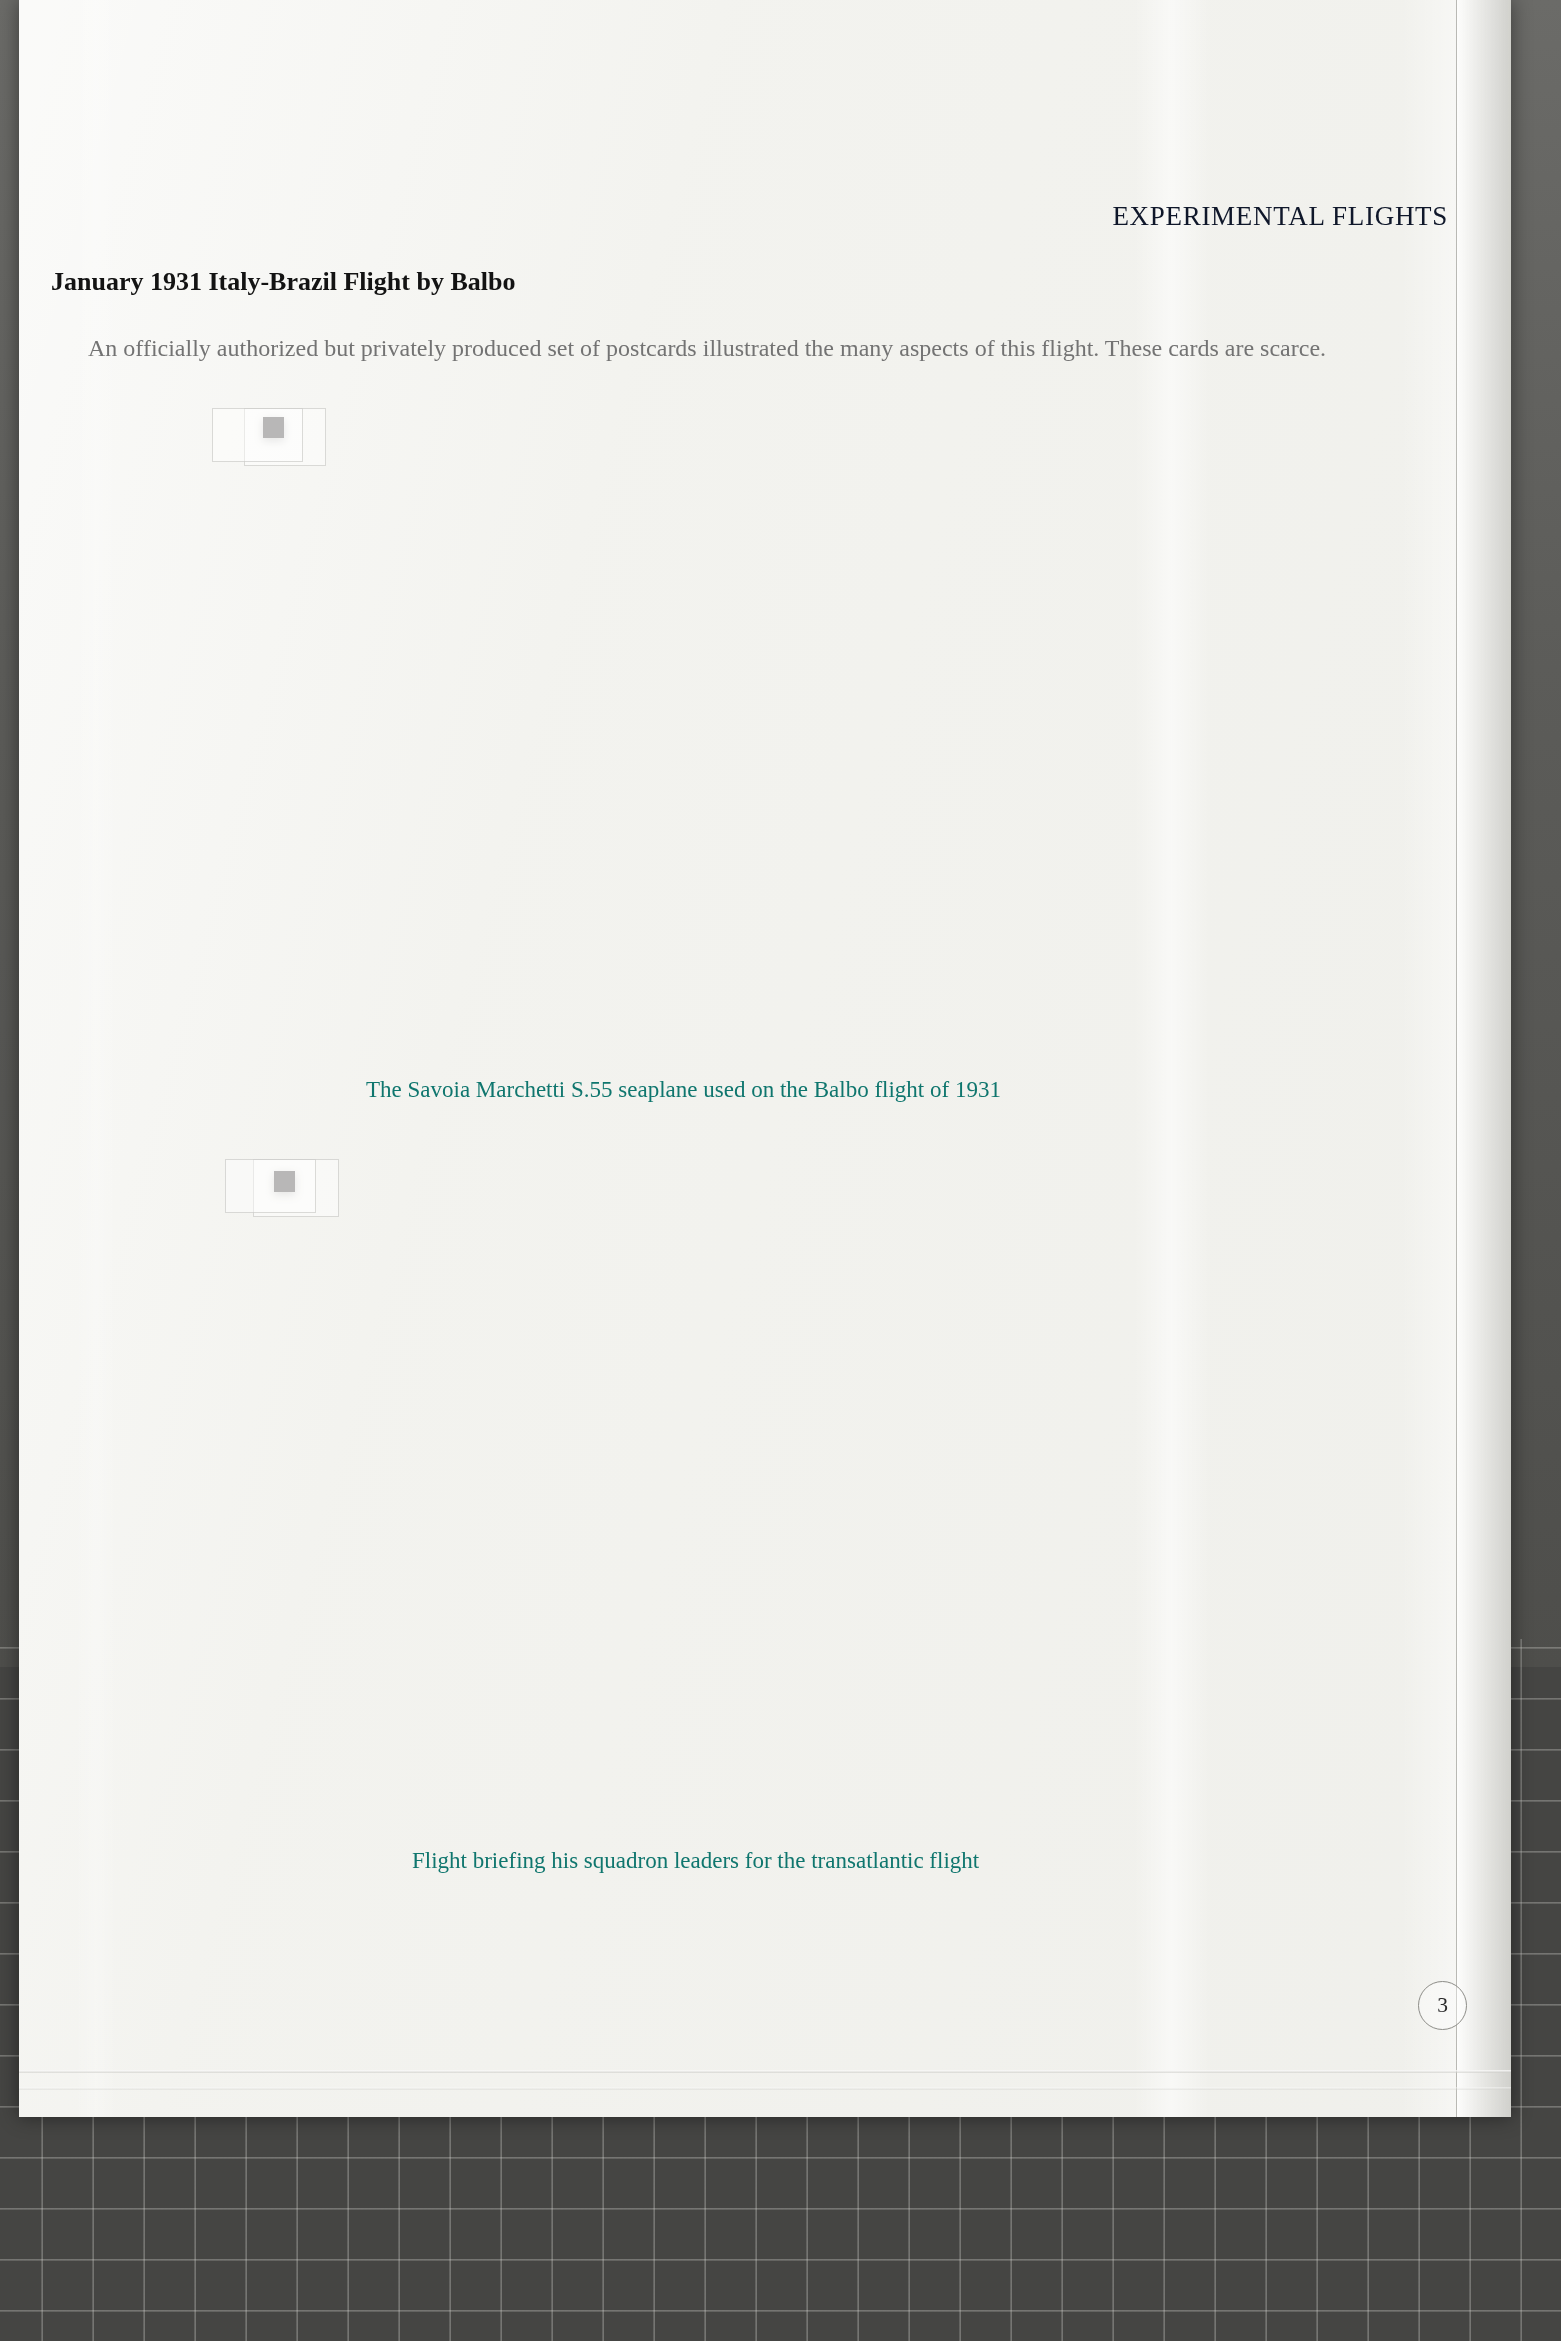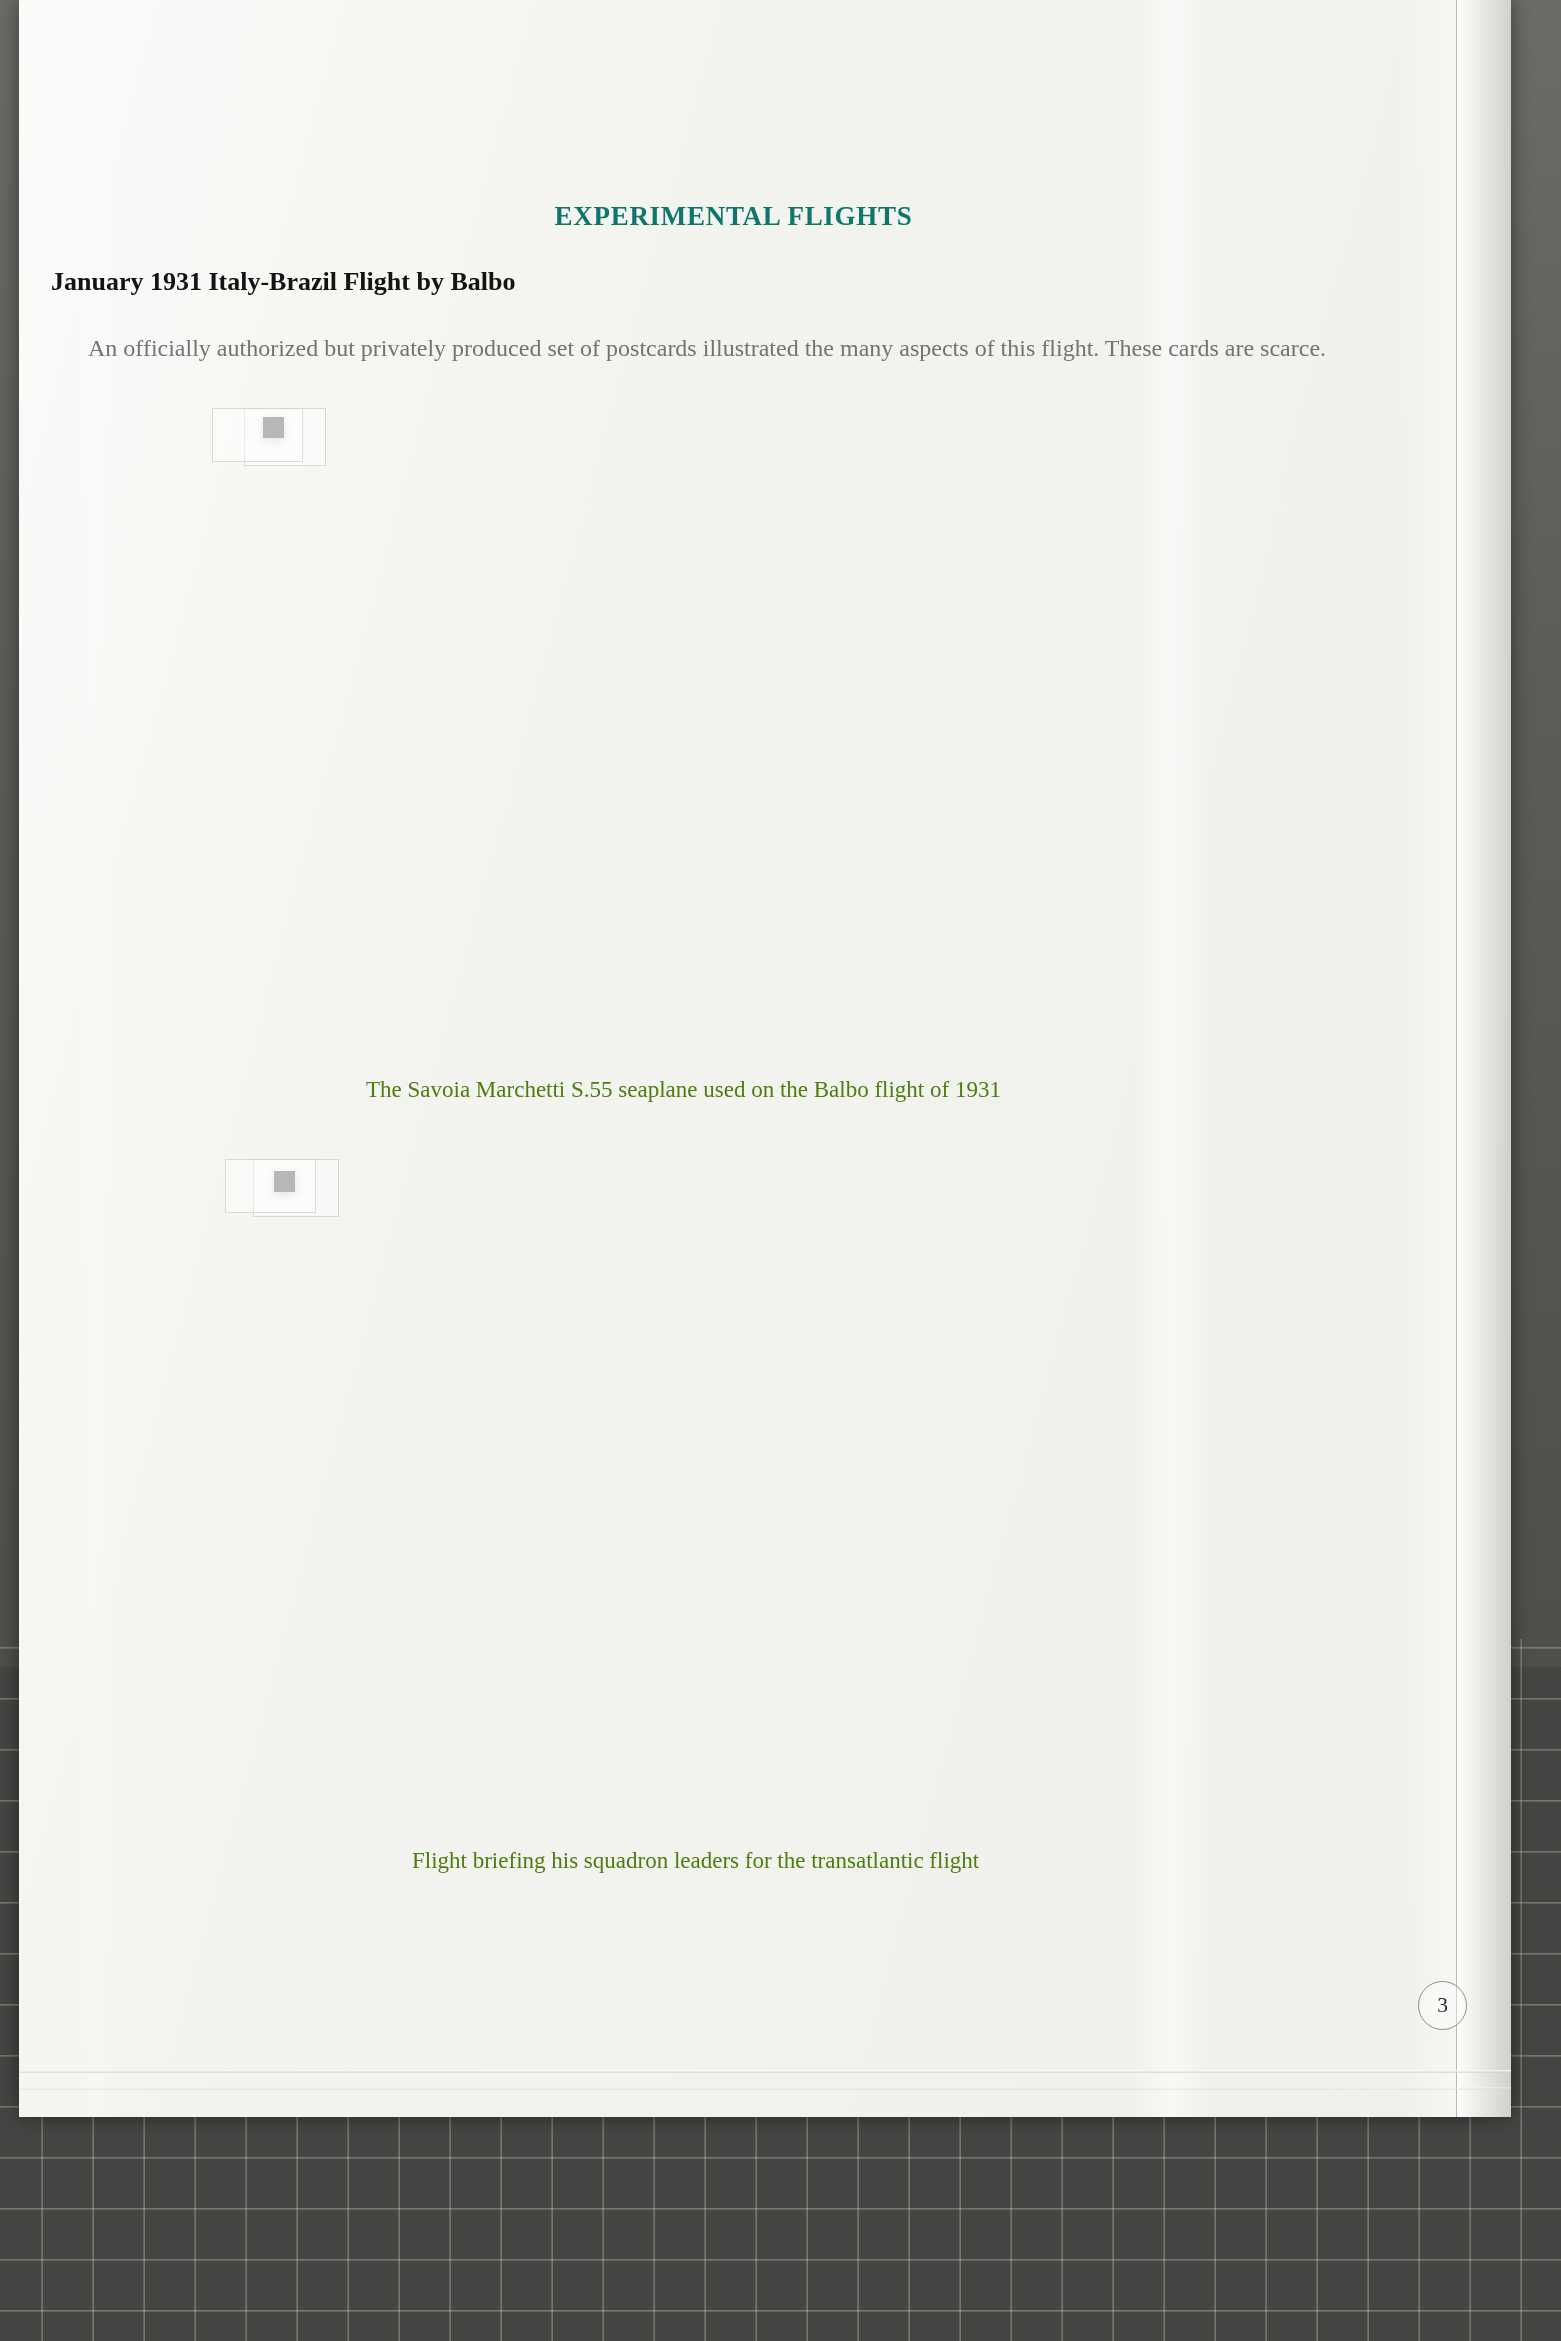--- a/index.html
+++ b/index.html
@@ -82,25 +82,25 @@
     position: absolute;
     left: 0; top: 0;
     width: 1492px;
   }
 
   .page-title {
     position: absolute;
     left: 0;
     top: 201px;
     width: 1429px;
-    text-align: center;
+    text-align: right;
     font-size: 27px;
-    font-weight: bold;
+    font-weight: normal;
     letter-spacing: 0.7px;
-    color: #0f766e;
+    color: #0f172a;
   }
 
   .subtitle {
     position: absolute;
     left: 32px;
     top: 267px;
     font-size: 26px;
     font-weight: bold;
     color: #131313;
   }
@@ -123,21 +123,21 @@
   }
   .photo-mount {
     position: relative;
     background: #141312;
     padding: 10.3px;
     box-shadow: 0 2.8px 8.4px rgba(0,0,0,0.30);
   }
   .caption {
     position: absolute;
     font-size: 23px;
-    color: #4d7c0f;
+    color: #0f766e;
     white-space: nowrap;
   }
 
   
   .tape {
     position: absolute;
     background: rgba(255,255,255,0.45);
     border: 0.5px solid rgba(190,190,185,0.55);
   }
 

